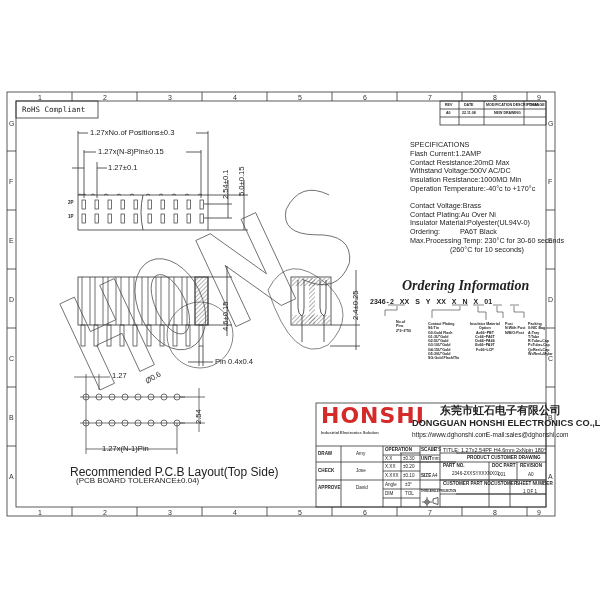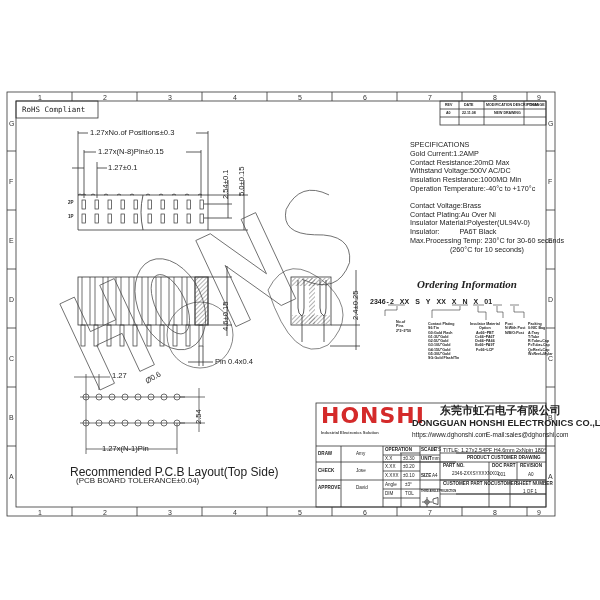--- a/index.html
+++ b/index.html
@@ -303,30 +303,30 @@
   <span class="t tiny" style="left:464px;top:103px">DATE</span>
   <span class="t tiny" style="left:486px;top:103px">MODIFICATION DESCRIPTION</span>
   <span class="t tiny" style="left:529px;top:103px">CHANGE</span>
   <span class="t tiny" style="left:446px;top:111px">A0</span>
   <span class="t tiny" style="left:462px;top:111px">22.11.08</span>
   <span class="t tiny" style="left:494px;top:111px">NEW DRAWING</span>
 </div>
 
 <div class="abs spec" style="left:410px;top:141px">
   <div>SPECIFICATIONS</div>
-  <div>Gold Current:1.2AMP</div>
+  <div>Flash Current:1.2AMP</div>
   <div>Contact Resistance:20mΩ Max</div>
   <div>Withstand Voltage:500V AC/DC</div>
   <div>Insulation Resistance:1000MΩ Min</div>
   <div>Operation Temperature:-40°c to +170°c</div>
   <div style="height:8px"></div>
   <div>Contact Voltage:Brass</div>
   <div>Contact Plating:Au Over Ni</div>
   <div>Insulator Material:Polyester(UL94V-0)</div>
-  <div style="white-space:pre">Insulator:          PA6T Black</div>
+  <div style="white-space:pre">Ordering:          PA6T Black</div>
   <div>Max.Processing Temp: 230°C for 30-60 seconds</div>
   <div style="white-space:pre">                    (260°C for 10 seconds)</div>
 </div>
 
 <span class="t dim" style="left:90px;top:129px">1.27xNo.of  Positions±0.3</span>
 <span class="t dim" style="left:98px;top:148px">1.27x(N-8)Pin±0.15</span>
 <span class="t dim" style="left:108px;top:164px">1.27±0.1</span>
 <span class="t dimv" style="left:222px;top:199px">2.54±0.1</span>
 <span class="t dimv" style="left:238px;top:196px">5.0±0.15</span>
 <span class="t" style="left:68px;top:201px;font-size:4.5px;font-weight:bold">2P</span>
@@ -337,21 +337,21 @@
 
 <span class="t dimv" style="left:352px;top:320px">2.4±0.25</span>
 
 <span class="t dim" style="left:112px;top:372px">1.27</span>
 <span class="t dim" style="left:145px;top:374px;transform:rotate(-30deg)">Ø0.6</span>
 <span class="t dimv" style="left:195px;top:424px">2.54</span>
 <span class="t dim" style="left:102px;top:445px">1.27x(N-1)Pin</span>
 <span class="t" style="left:70px;top:466px;font-size:12px">Recommended  P.C.B  Layout(Top  Side)</span>
 <span class="t" style="left:76px;top:477px;font-size:8px">(PCB  BOARD  TOLERANCE±0.04)</span>
 
-<span class="t" style="left:417px;top:279px;font-family:'Liberation Serif',serif;font-style:italic;font-weight:bold;font-size:11px">Ordering Information</span>
+<span class="t" style="left:402px;top:279px;font-family:'Liberation Serif',serif;font-style:italic;font-weight:bold;font-size:14px">Ordering Information</span>
 <div class="abs" style="left:370px;top:298px;font-size:7px;font-weight:bold;display:flex;gap:6px">
   <span>2346</span>
   <span style="margin-left:-5px">-</span>
   <span style="margin-left:-5px">2</span>
   <span>XX</span>
   <span>S</span>
   <span>Y</span>
   <span>XX</span>
   <span>X</span>
   <span>N</span>

